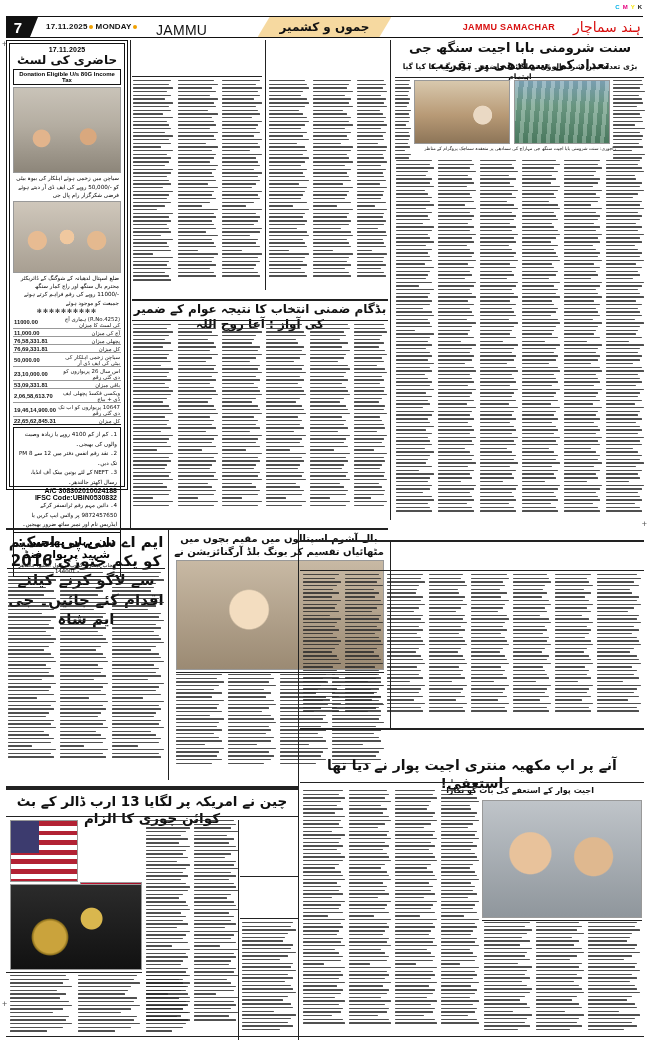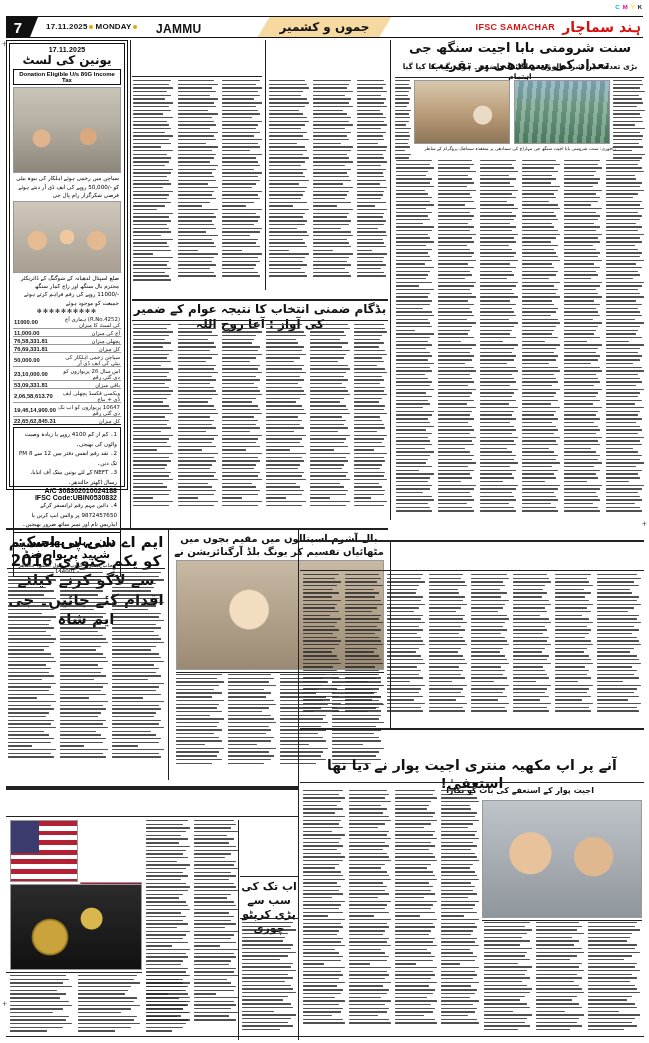--- a/index.html
+++ b/index.html
@@ -34,31 +34,31 @@
     background:#111; color:#fff; font-weight:bold; font-size:15px;
     display:flex; align-items:center; justify-content:center;
   }
   .pagebox::after{
     content:""; position:absolute; right:-8px; top:0;
     border-top:20px solid #111; border-right:8px solid transparent;
   }
   .md-date { position:absolute; left:40px; top:5px; font-size:8px; font-weight:bold; color:#111; letter-spacing:.2px;}
   .md-dot  { display:inline-block; width:4px;height:4px;border-radius:50%; background:#f0a000; margin:0 3px 0 1px; vertical-align:middle;}
   .md-day  { font-size:8px; font-weight:bold; }
-  .md-city { position:absolute; left:150px; top:5px; font-size:12px; font-weight:bold; color:#111; letter-spacing:.3px;text-align:center;}
+  .md-city { position:absolute; left:150px; top:5px; font-size:14px; font-weight:normal; color:#111; letter-spacing:.3px;text-align:center;}
   .md-ribbon {
     position:absolute; left:50%; top:0px; transform:translateX(-50%);
     background:#f6d9a0; height:20px; padding:2px 22px;
     display:flex; align-items:center; justify-content:center;
     font-family:"DejaVu Sans", sans-serif; font-size:12px; font-weight:bold; color:#111;
     clip-path: polygon(12px 0,100% 0,calc(100% - 12px) 100%,0 100%);
   }
   .md-eng { position:absolute; right:88px; top:5px; font-size:9px; font-weight:bold; color:#d81010; letter-spacing:.3px;}
   .md-logo{ position:absolute; right:2px; top:1px; font-family:"DejaVu Sans", sans-serif;
-            font-size:14px; font-weight:bold; color:#d81010; line-height:18px; }
+            font-size:14px; font-weight:normal; color:#d81010; line-height:18px; }
 
   
   .colbox { position:absolute; overflow:hidden; }
   .lines { width:100%; height:100%; }
   .ln {
     height:1.4px; background:#2a2a2a; margin-bottom:2.3px; border-radius:.5px;
     opacity:.82;
   }
   .ln.w95{width:95%} .ln.w90{width:90%} .ln.w85{width:85%} .ln.w80{width:80%}
   .ln.w75{width:75%} .ln.w70{width:70%} .ln.w60{width:60%} .ln.w50{width:50%} .ln.w100{width:100%}
@@ -200,28 +200,28 @@
     <span class="c-k">K</span>
   </div>
 
   <div class="masthead">
     <div class="pagebox">7</div>
     <div class="md-date">
       <span>17.11.2025</span><span class="md-dot"></span><span class="md-day">MONDAY</span><span class="md-dot"></span>
     </div>
     <div class="md-city">JAMMU</div>
     <div class="md-ribbon">جموں و کشمیر</div>
-    <div class="md-eng">IFSC SAMACHAR</div>
+    <div class="md-eng">JAMMU SAMACHAR</div>
     <div class="md-logo">ہند سماچار</div>
   </div>
 
   <div class="ad">
     <div class="ad-inner">
       <div class="ad-date">17.11.2025</div>
-      <div class="ad-sub">یونین کی لسٹ</div>
+      <div class="ad-sub">حاضری کی لسٹ</div>
       <div class="ad-eligible">Donation Eligible U/s 80G Income Tax</div>
 
       <div class="photo ph-people" style="position:relative;left:0;top:0;width:100%;height:86px;"></div>
       <div class="ad-note">سیاچن میں زخمی ہوئے اہلکار کی بیوہ بیٹی کو -/50,000 روپے کی ایف ڈی آر دیتے ہوئے فرضی شکرگزار رام پال جی</div>
       <div class="photo ph-group" style="position:relative;left:0;top:0;width:100%;height:72px;"></div>
       <div class="ad-note">ضلع اسپتال لدھیانہ کے شوگنگ کے ڈائریکٹر محترم بال سنگھ اور راج کمار سنگھ -/11000 روپے کی رقم فراہم کرتے ہوئے جمیعت کو موجود ہوئے</div>
       <div class="ad-stars">✻✻✻✻✻✻✻✻✻✻</div>
 
       <table class="amounts">
         <tbody>
@@ -2640,20 +2640,21 @@
       <div class="ln w60"></div>
         <div class="ln w100"></div>
         <div class="ln w90"></div>
         <div class="ln w85"></div>
       <div class="ln w95"></div>
         <div class="ln w70"></div>
     </div>
   </div>
 
   <div class="hrule thick" style="left:6px; top:788px; width:292px;"></div>
+  <div class="hl" style="left:8px; top:793px; width:288px; font-size:13.5px;">چین نے امریکہ پر لگایا 13 ارب ڈالر کے بٹ کوائن چوری کا الزام</div>
   <div class="hrule" style="left:6px; top:816px; width:292px;"></div>
 
   <div class="photo flag-us" style="left:10px; top:820px; width:68px; height:62px;"></div>
   <div class="photo flag-cn" style="left:80px; top:820px; width:62px; height:62px;"></div>
   <div class="photo ph-coin" style="left:10px; top:884px; width:132px; height:86px;"></div>
 
   <div class="colbox" style="left:146px; top:820px; width:44px; height:220px;">
     <div class="lines">
       <div class="ln w95"></div>
         <div class="ln w85"></div>
@@ -2765,21 +2766,20 @@
       <div class="ln w100"></div>
         <div class="ln w90"></div>
         <div class="ln w95"></div>
         <div class="ln w85"></div>
       <div class="ln w100"></div>
         <div class="ln w80"></div>
         <div class="ln w95"></div>
     </div>
   </div>
 
-  <div class="hl" style="left:240px; top:880px; width:58px; font-size:11px;">اب تک کی سب سے بڑی کرپٹو چوری</div>
   <div class="colbox" style="left:242px; top:922px; width:54px; height:118px;">
     <div class="lines">
       <div class="ln w95"></div>
         <div class="ln w90"></div>
         <div class="ln w100"></div>
         <div class="ln w85"></div>
       <div class="ln w80"></div>
         <div class="ln w75"></div>
         <div class="ln w95"></div>
         <div class="ln w90"></div>

